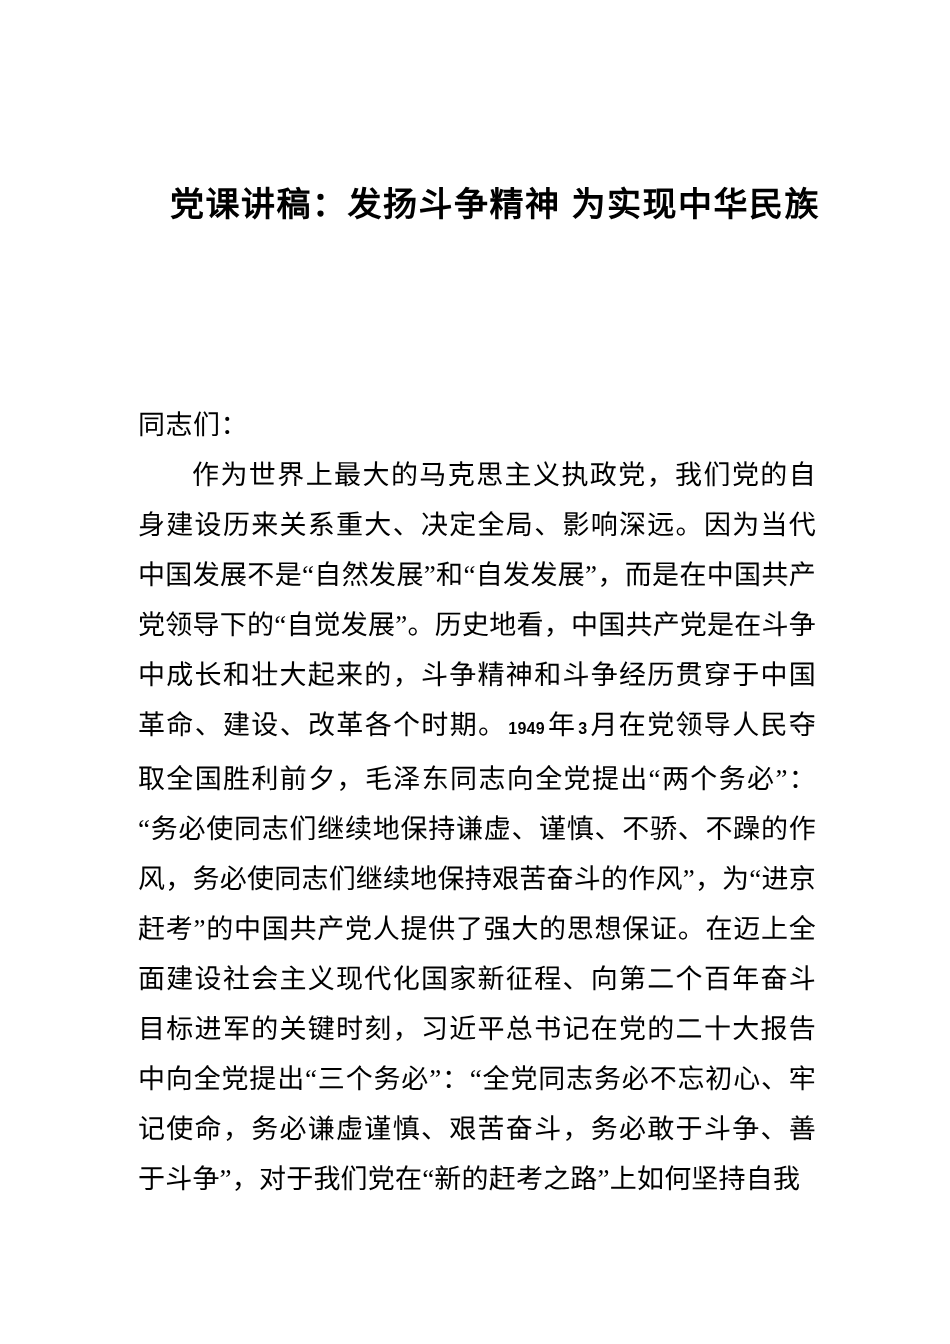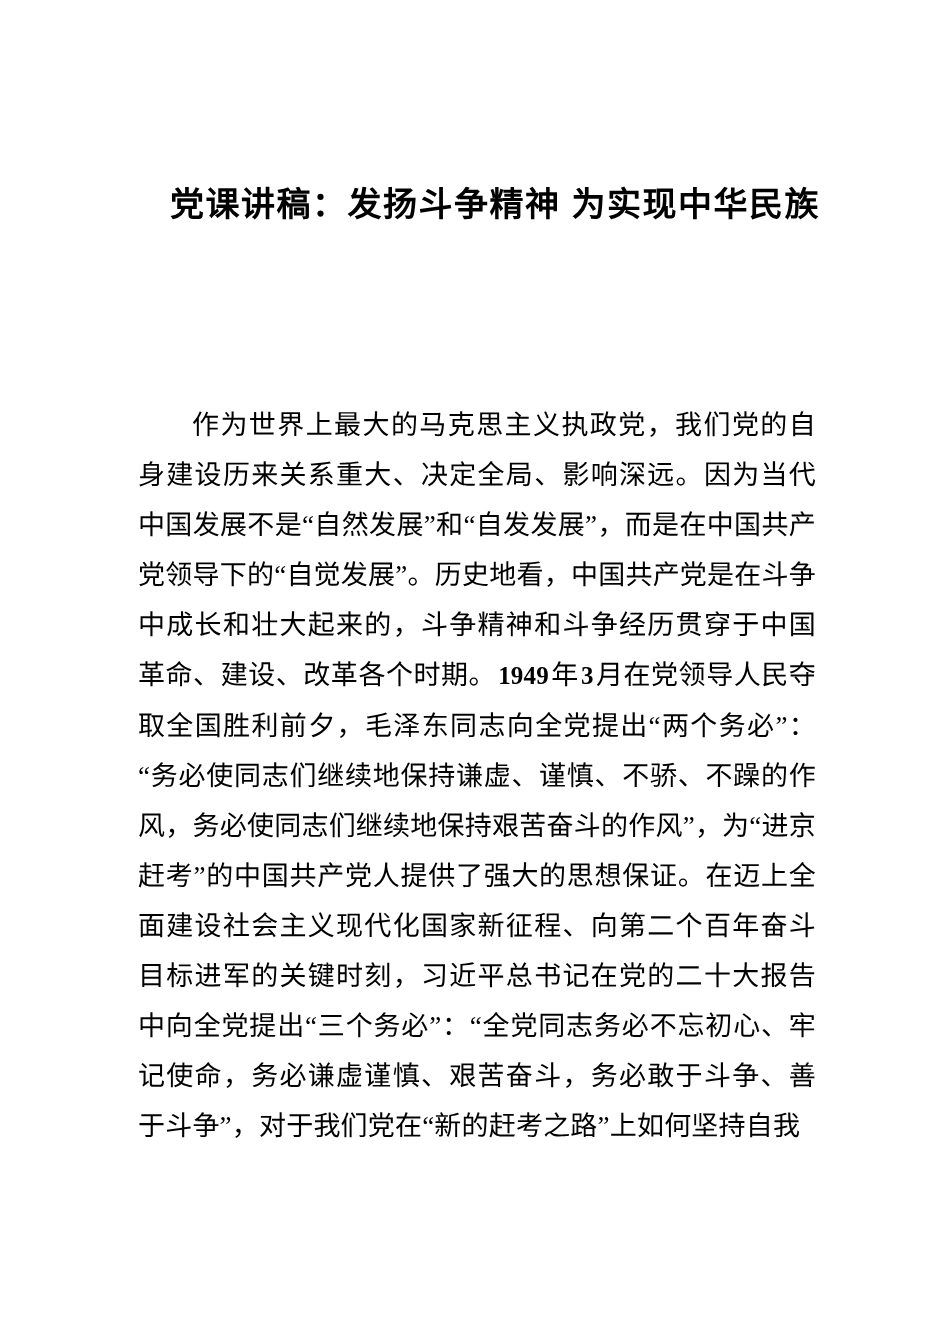--- a/index.html
+++ b/index.html
@@ -65,35 +65,36 @@
     text-align: justify;
     text-align-last: left;
     text-justify: inter-ideograph;
     text-indent: 2em;
     margin: 0;
     word-break: break-all;
   }
 
   
   .num {
-    font-family: Liberation Serif, serif;
+    font-family: Liberation Sans, sans-serif;
     font-weight: bold;
-    font-size: 25px;
+    font-size: 16px;
     padding: 0 2px;
   }
 </style>
 </head>
 <body>
 
 <div class="page">
 
   <div class="title-block">
     <div class="title-line">党课讲稿：发扬斗争精神 为实现中华民族</div>
   </div>
 
   <div class="body-block">
 
+    <div class="salutation">同志们：</div>
 
     <p class="para"><span>作为世界上最大的马克思主义执政党，我们党的自身建设历来关系重大、决定全局、影响深远。因为当代中国发展不是“自然发展”和“自发发展”，而是在中国共产党领导下的“自觉发展”。历史地看，中国共产党是在斗争中成长和壮大起来的，斗争精神和斗争经历贯穿于中国革命、建设、改革各个时期。</span><span class="num">1949</span><span>年</span><span class="num">3</span><span>月在党领导人民夺取全国胜利前夕，毛泽东同志向全党提出“两个务必”：“务必使同志们继续地保持谦虚、谨慎、不骄、不躁的作风，务必使同志们继续地保持艰苦奋斗的作风”，为“进京赶考”的中国共产党人提供了强大的思想保证。在迈上全面建设社会主义现代化国家新征程、向第二个百年奋斗目标进军的关键时刻，习近平总书记在党的二十大报告中向全党提出“三个务必”：“全党同志务必不忘初心、牢记使命，务必谦虚谨慎、艰苦奋斗，务必敢于斗争、善于斗争”，对于我们党在“新的赶考之路”上如何坚持自我</span></p>
 
   </div>
 
 </div>
 
 </body></html>

